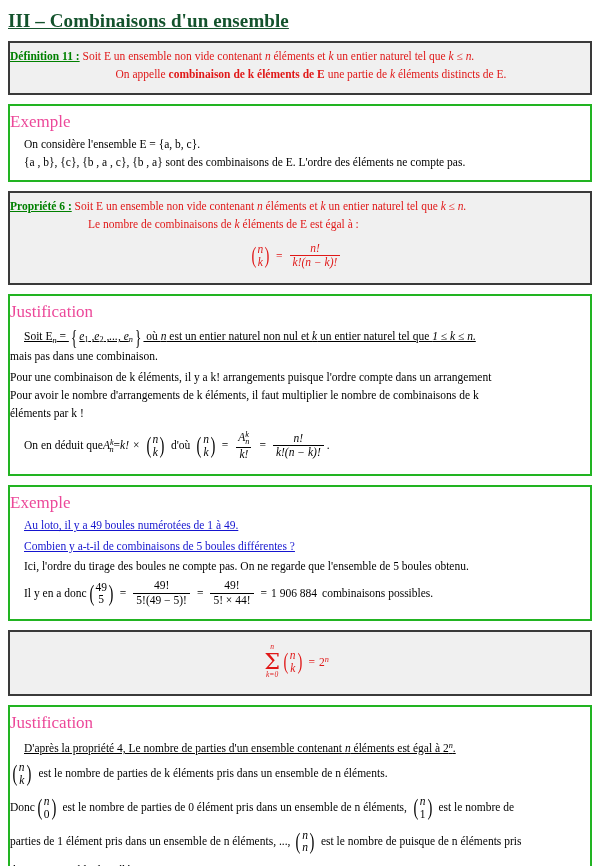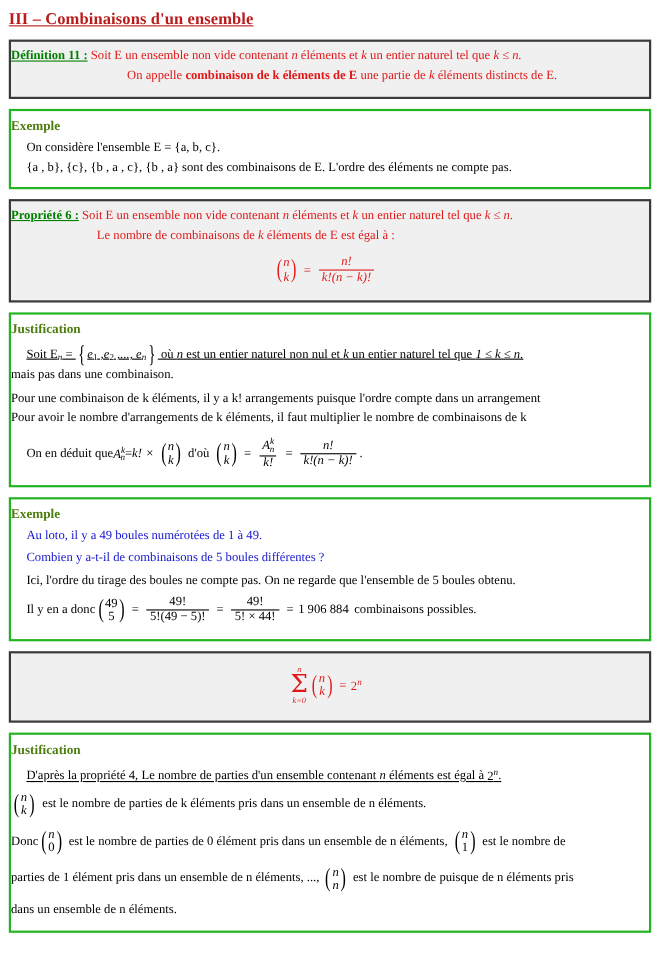--- a/index.html
+++ b/index.html
@@ -19,22 +19,22 @@
     width: 600px;
     height: 866px;
     position: relative;
     padding: 0;
     box-sizing: border-box;
   }
 
   
   .section-title {
     font-weight: bold;
-    font-size: 15px;
-    color: #b91c1c;
+    font-size: 19px;
+    color: #14532d;
     margin: 10px 0 0 8px;
     text-decoration: underline;
     letter-spacing: 0.1px;
   }
 
   
   .box {
     margin: 9px 8px 0 8px;
     box-sizing: border-box;
     padding: 6px 8px 7px 0;
@@ -57,26 +57,26 @@
     background: #ffffff;
   }
 
   
   .lbl-green {
     color: #008000;
     font-weight: bold;
     text-decoration: underline;
   }
   .txt-red { color: #e01818; }
-  .txt-blue { color: #1515cf; }
+  .txt-blue { color: #1515cf; text-decoration: underline; }
 
   .hdr-blue {
-    color: #4d7c0f;
-    font-weight: bold;
-    font-size: 12px;
+    color: #ec4899;
+    font-weight: normal;
+    font-size: 17px;
     margin: 0 0 5px 0;
   }
 
   .line { margin: 0 0 3px 0; line-height: 1.33; }
   .line-indent { margin-left: 14px; }
   .center { text-align: center; }
   .mt5 { margin-top: 5px; }
   .mt7 { margin-top: 7px; text-decoration: underline; }
   .mt9 { margin-top: 9px; }
 
@@ -221,20 +221,21 @@
   <div class="box box-just">
     <div class="hdr-blue">Justification</div>
 
     <div class="line line-indent mt7">
       <span>Soit E</span><span class="sub">n</span><span> = </span><span class="brace">{</span><span class="m">e<span class="supr" style="vertical-align:-0.28em">1</span> ,e<span class="supr" style="vertical-align:-0.28em">2</span> ,..., e<span class="sub">n</span></span><span class="brace">}</span><span> où </span><span class="m">n</span><span> est un entier naturel non nul et </span><span class="m">k</span><span> un entier naturel tel que </span><span class="m">1 ≤ k ≤ n.</span>
     </div>
 
     <div class="line">mais pas dans une combinaison.</div>
     <div class="line mt5">Pour une combinaison de k éléments, il y a k! arrangements puisque l'ordre compte dans un arrangement</div>
     <div class="line">Pour avoir le nombre d'arrangements de k éléments, il faut multiplier le nombre de combinaisons de k</div>
+    <div class="line">éléments par k !</div>
 
     <div class="line line-indent mt9" style="margin-bottom:6px">
       <span class="mathline">
         <span>On en déduit que </span>
         <span class="m"><span>A</span><span class="sup">k</span><span class="sub" style="margin-left:-0.5em">n</span></span>
         <span> = </span>
         <span class="m">k!</span>
         <span class="eq-sp">×</span>
         <span class="binom">
           <span class="paren">(</span>

